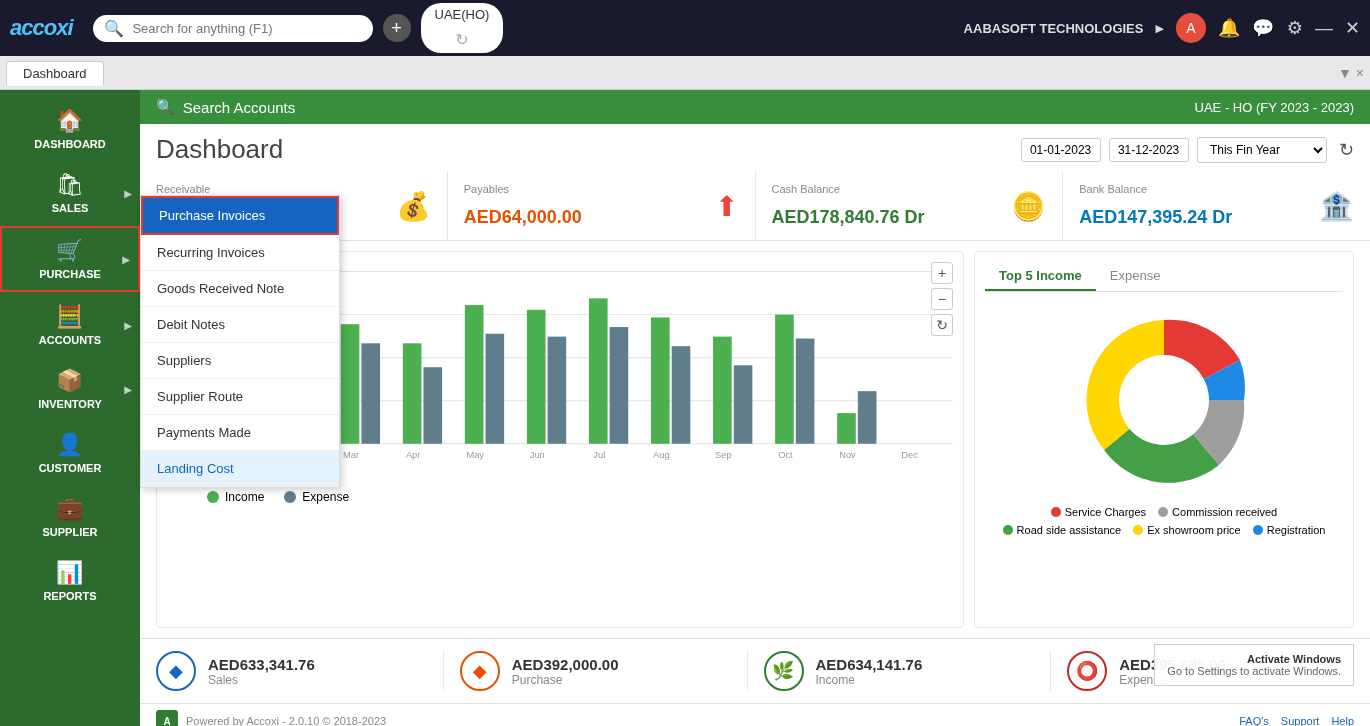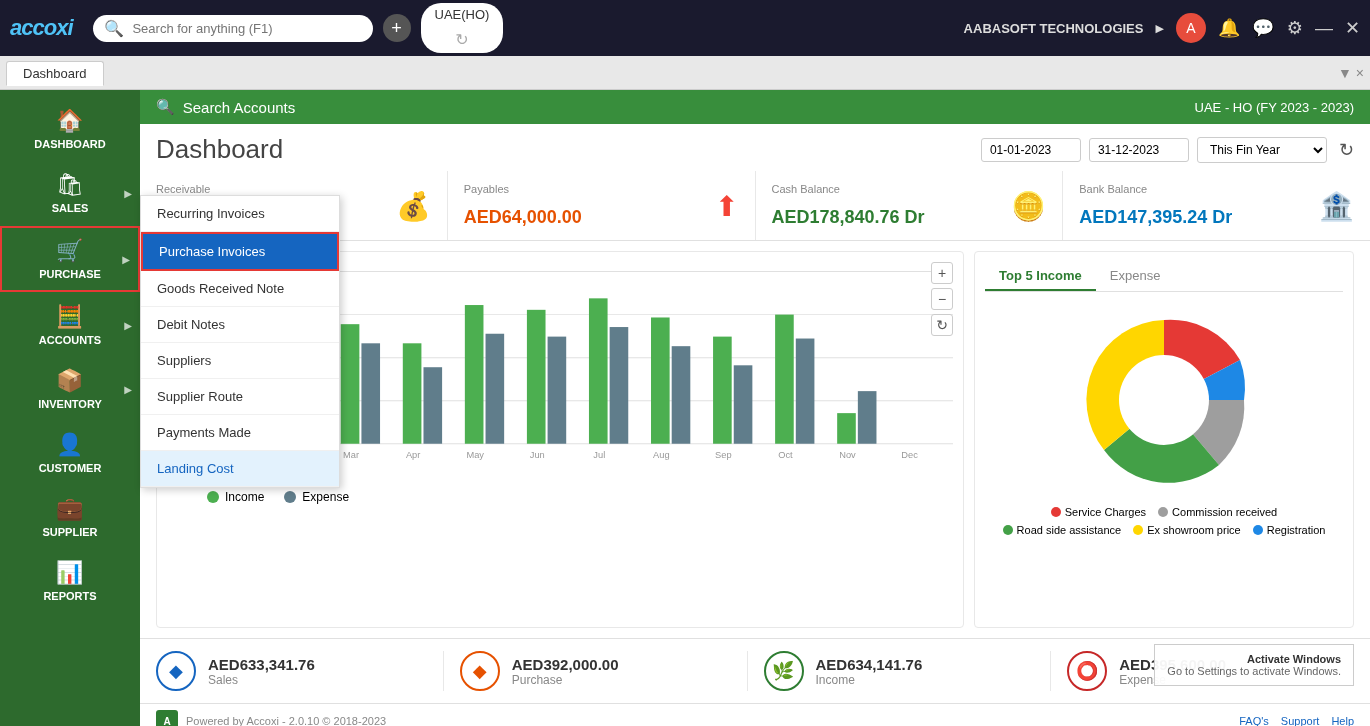--- a/index.html
+++ b/index.html
@@ -73,21 +73,21 @@
     .green-header .search-icon { margin-right: 8px; }
     .green-header .company-info { margin-left: auto; font-size: 13px; }
 
     
     .dash-header {
       display: flex; align-items: center; padding: 10px 16px 6px 16px; background: white;
     }
     .dash-title { font-size: 26px; color: #444; font-weight: 300; flex: 1; }
     .date-filters { display: flex; gap: 8px; align-items: center; }
     .date-input {
-      border: 1px solid #ccc; border-radius: 3px; padding: 4px 8px; font-size: 12px; background: white; width: 100px;
+      border: 1px solid #ccc; border-radius: 3px; padding: 4px 8px; font-size: 12px; background: white; width: 80px;
     }
     .date-select {
       border: 1px solid #ccc; border-radius: 3px; padding: 4px 8px; font-size: 12px; background: white; width: 130px;
     }
     .refresh-circle { color: #555; font-size: 18px; cursor: pointer; margin-left: 4px; }
 
     
     .summary-cards { display: flex; gap: 0; background: white; border-bottom: 1px solid #e0e0e0; }
     .summary-card { flex: 1; padding: 12px 16px; border-right: 1px solid #e8e8e8; position: relative; }
     .summary-card:last-child { border-right: none; }
@@ -228,22 +228,22 @@
       <span class="icon">💼</span>
       <span class="label">SUPPLIER</span>
     </div>
     <div class="sidebar-item">
       <span class="icon">📊</span>
       <span class="label">REPORTS</span>
     </div>
   </div>
 
   <div class="purchase-submenu">
+    <div class="submenu-item highlighted">Purchase Invoices</div>
     <div class="submenu-item">Recurring Invoices</div>
-    <div class="submenu-item highlighted">Purchase Invoices</div>
     <div class="submenu-item">Goods Received Note</div>
     <div class="submenu-item">Debit Notes</div>
     <div class="submenu-item">Suppliers</div>
     <div class="submenu-item">Supplier Route</div>
     <div class="submenu-item">Payments Made</div>
     <div class="submenu-item" style="color:#1565c0; background:#e3f2fd;">Landing Cost</div>
   </div>
 
   <div class="content">
 

